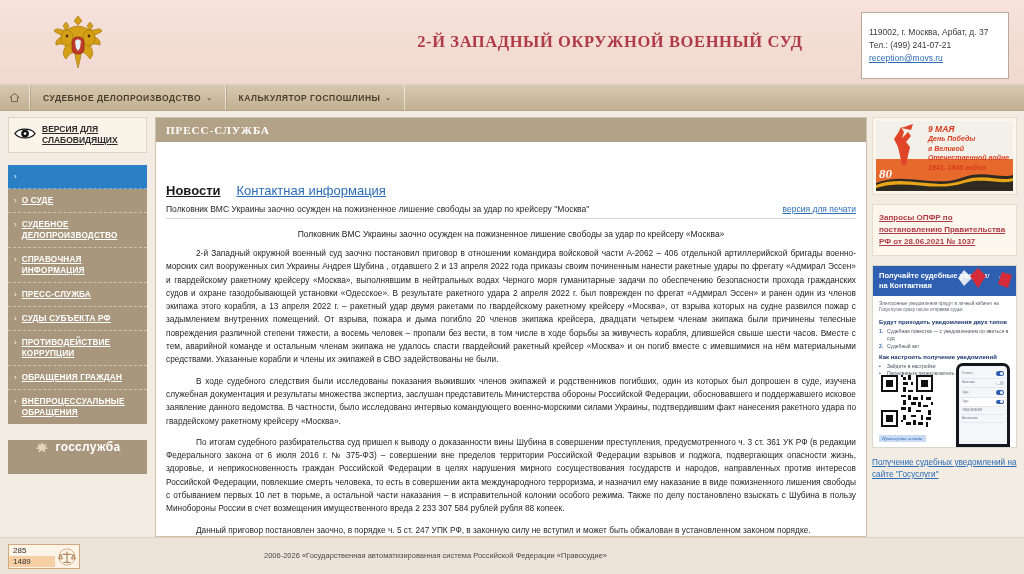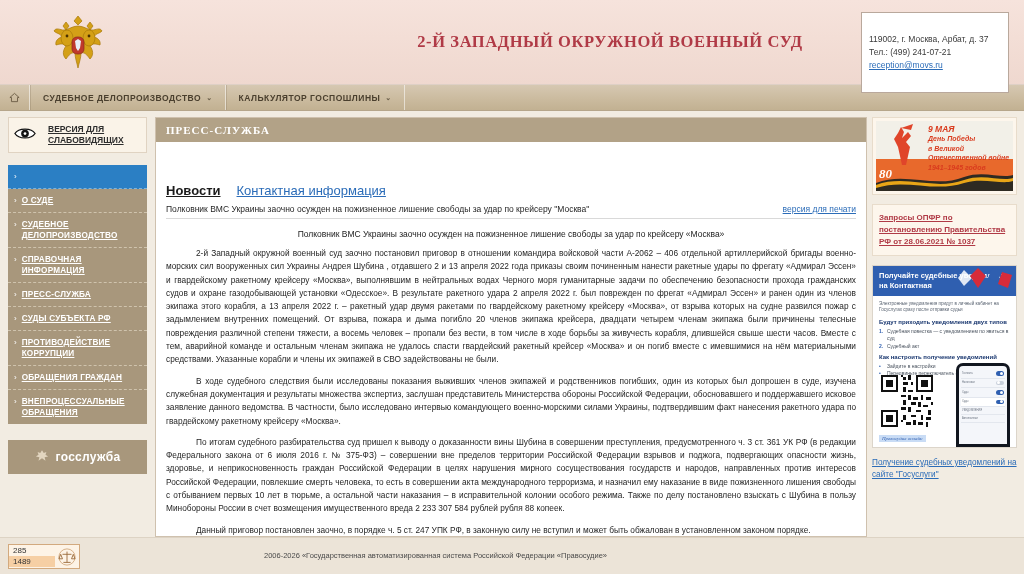--- a/index.html
+++ b/index.html
@@ -30,21 +30,21 @@
     font-family:"Liberation Serif", serif;
     font-weight:bold; font-size:16.5px;
     letter-spacing:0.6px;
     color:#b03a46;
   }
   #contact-box {
     position:absolute; right:15px; top:12px;
     width:148px; min-height:58px;
     background:#ffffff;
     border:1px solid #b9a89c;
-    padding:20px 7px;
+    padding:13px 7px;
     font-size:8.5px; line-height:13px;
     color:#3a3a3a;
   }
   #contact-box a { color:#2b6cb8; text-decoration:underline; }
 
   
   #topnav {
     height:26px;
     background:linear-gradient(to bottom,#d6c8b2 0%, #cbbb9f 55%, #c2b192 100%);
     border-bottom:1px solid #b6a68b;
@@ -75,21 +75,21 @@
   }
 
   
   #left {
     width:155px; flex:0 0 155px;
     padding:5px 8px 0 8px;
   }
   #accessibility {
     background:#faf3e8;
     border:1px solid #e0d3c2;
-    display:flex; align-items:center; gap:12px;
+    display:flex; align-items:center; gap:6px;
     padding:6px 5px;
     cursor:pointer;
   }
   .eye-ico { flex:0 0 auto; }
   #accessibility .acc-label {
     font-size:8.5px; font-weight:bold; line-height:11px;
     color:#2d2d2d; text-decoration:underline;
   }
   #menu { margin-top:12px; background:#a8977c; }
   .menu-item {
@@ -104,21 +104,21 @@
     font-size:8.2px; line-height:11px; font-weight:bold;
     letter-spacing:.2px;
     color:#ffffff; text-decoration:underline;
     text-transform:uppercase;
   }
   .menu-item.active { background:#2b7fc4; border-bottom:1px dashed #7fb4dd; }
   #gossluzhba {
     margin-top:16px;
     background:#a8977c;
     height:34px;
-    display:flex; align-items:center; justify-content:center; gap:7px;
+    display:flex; align-items:flex-start; justify-content:center; gap:7px;
     cursor:pointer;
   }
   #gossluzhba .gs-text {
     font-size:12px; font-weight:bold; color:#ffffff;
     letter-spacing:.3px;
   }
 
   
   #center {
     flex:1 1 auto;

